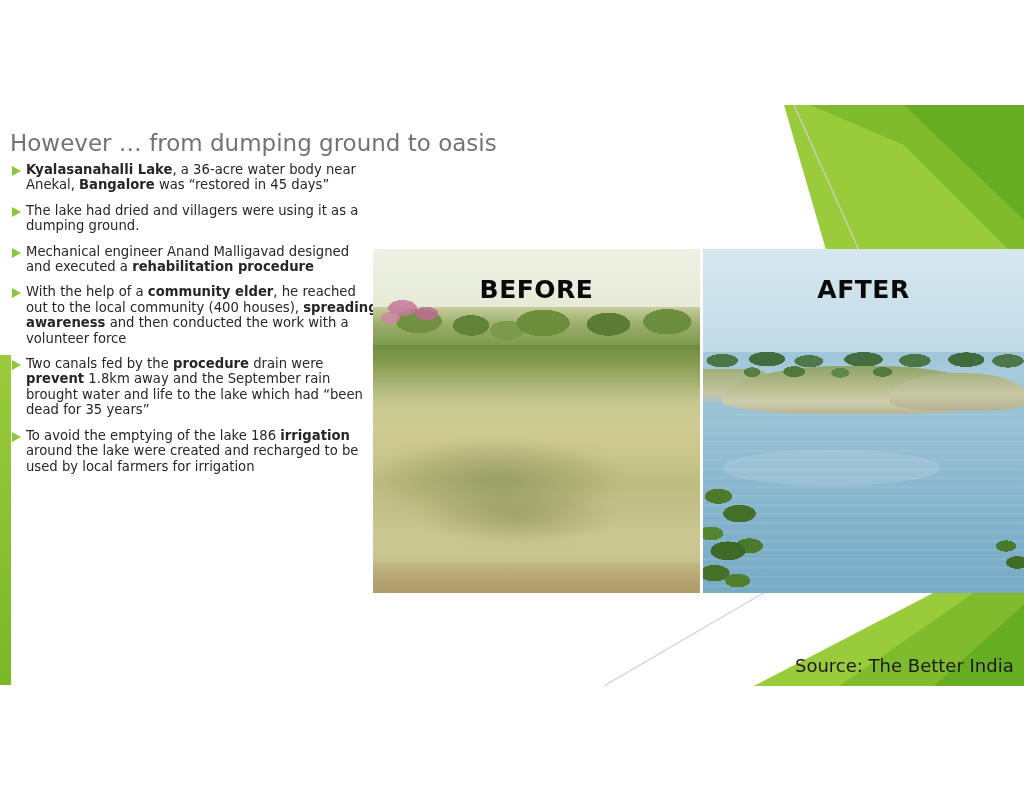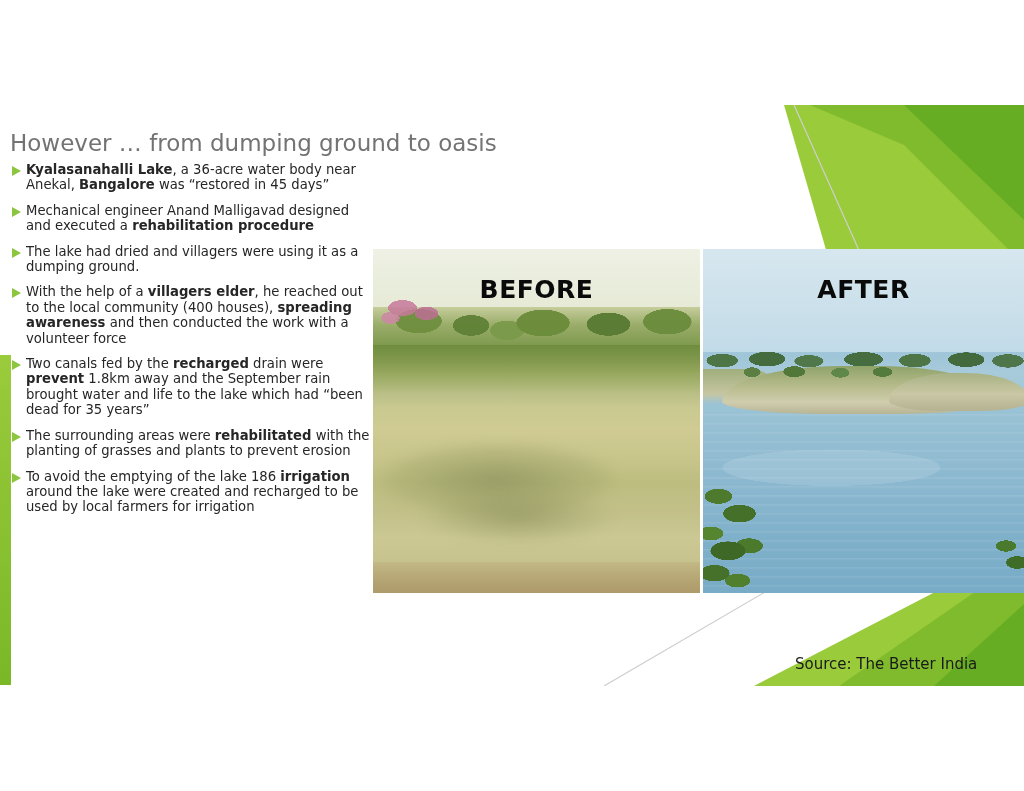--- a/index.html
+++ b/index.html
@@ -263,21 +263,21 @@
     background:
       radial-gradient(ellipse 16px 9px at 60% 40%, #4a7a2d 0 62%, rgba(0,0,0,0) 63%),
       radial-gradient(ellipse 18px 10px at 85% 70%, #3f6c27 0 62%, rgba(0,0,0,0) 63%);
   }
 
   
   .source {
     position: absolute;
     left: 795px;
     top: 655px;
-    font-size: 15px;
+    font-size: 18px;
     color: #1a1a1a;
     font-family: "DejaVu Sans", "Liberation Sans", sans-serif;
   }
 </style>
 </head>
 <body>
 
 <div class="slide">
 
   <div class="deco-top-right">
@@ -312,60 +312,52 @@
       </span>
       <span class="bullet-text"><b>Kyalasanahalli Lake</b>, a 36-acre water body near Anekal, <b>Bangalore</b> was “restored in 45 days”</span>
     </div>
 
     <div class="bullet-row">
       <span class="bullet-marker">
         <svg width="9" height="10" viewBox="0 0 9 10">
             <polygon points="0,0 9,5 0,10" fill="#8cc63f"></polygon>
           </svg>
       </span>
+      <span class="bullet-text">The lake had dried and villagers were using it as a dumping ground.</span>
+    </div>
+
+    <div class="bullet-row">
+      <span class="bullet-marker">
+        <svg width="9" height="10" viewBox="0 0 9 10">
+            <polygon points="0,0 9,5 0,10" fill="#8cc63f"></polygon>
+          </svg>
+      </span>
       <span class="bullet-text">Mechanical engineer Anand Malligavad designed and executed a <b>rehabilitation procedure</b></span>
     </div>
 
     <div class="bullet-row">
       <span class="bullet-marker">
         <svg width="9" height="10" viewBox="0 0 9 10">
             <polygon points="0,0 9,5 0,10" fill="#8cc63f"></polygon>
           </svg>
       </span>
-      <span class="bullet-text">The lake had dried and villagers were using it as a dumping ground.</span>
-    </div>
-
-    <div class="bullet-row">
-      <span class="bullet-marker">
-        <svg width="9" height="10" viewBox="0 0 9 10">
-            <polygon points="0,0 9,5 0,10" fill="#8cc63f"></polygon>
-          </svg>
-      </span>
-      <span class="bullet-text">With the help of a <b>villagers elder</b>, he reached out to the local community (400 houses), <b>spreading awareness</b> and then conducted the work with a volunteer force</span>
-    </div>
-
-
-
-    <div class="bullet-row">
-      <span class="bullet-marker">
-        <svg width="9" height="10" viewBox="0 0 9 10">
-            <polygon points="0,0 9,5 0,10" fill="#8cc63f"></polygon>
-          </svg>
-      </span>
-      <span class="bullet-text">Two canals fed by the <b>recharged</b> drain were <b>prevent</b> 1.8km away and the September rain brought water and life to the lake which had “been dead for 35 years”</span>
-    </div>
-
-    <div class="bullet-row">
-      <span class="bullet-marker">
-        <svg width="9" height="10" viewBox="0 0 9 10">
-            <polygon points="0,0 9,5 0,10" fill="#8cc63f"></polygon>
-          </svg>
-      </span>
-      <span class="bullet-text">The surrounding areas were <b>rehabilitated</b> with the planting of grasses and plants to prevent erosion</span>
-    </div>
+      <span class="bullet-text">With the help of a <b>community elder</b>, he reached out to the local community (400 houses), <b>spreading awareness</b> and then conducted the work with a volunteer force</span>
+    </div>
+
+
+
+    <div class="bullet-row">
+      <span class="bullet-marker">
+        <svg width="9" height="10" viewBox="0 0 9 10">
+            <polygon points="0,0 9,5 0,10" fill="#8cc63f"></polygon>
+          </svg>
+      </span>
+      <span class="bullet-text">Two canals fed by the <b>procedure</b> drain were <b>prevent</b> 1.8km away and the September rain brought water and life to the lake which had “been dead for 35 years”</span>
+    </div>
+
 
     <div class="bullet-row">
       <span class="bullet-marker">
         <svg width="9" height="10" viewBox="0 0 9 10">
             <polygon points="0,0 9,5 0,10" fill="#8cc63f"></polygon>
           </svg>
       </span>
       <span class="bullet-text">To avoid the emptying of the lake 186 <b>irrigation</b> around the lake were created and recharged to be used by local farmers for irrigation</span>
     </div>
 

